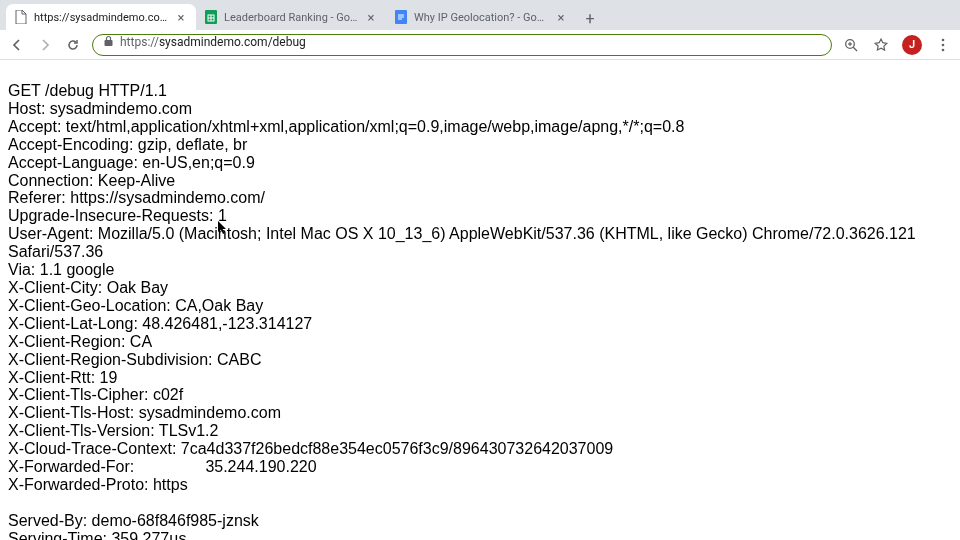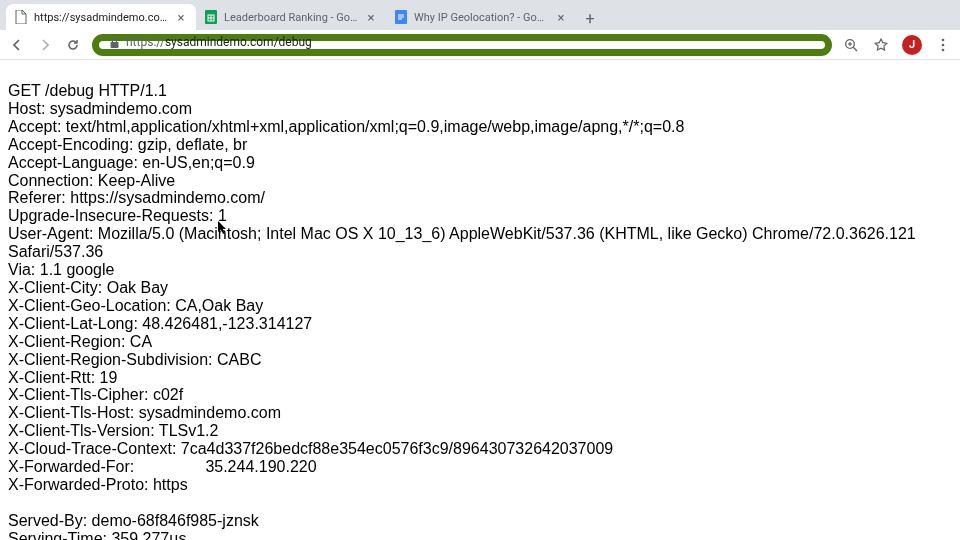--- a/index.html
+++ b/index.html
@@ -79,23 +79,23 @@
   .nav-icon {
     width: 18px; height: 18px;
     display: inline-flex;
     align-items: center; justify-content: center;
     color: #5f6368;
   }
   .nav-icon.disabled { color: #b0b0b0; }
   .addr-bar {
     flex: 1;
     display: flex;
-    align-items: flex-end;
+    align-items: flex-start;
     height: 22px;
-    border: 7px solid #4d7c0f;
+    border: 1px solid #4d7c0f;
     border-radius: 12px;
     padding: 0 10px;
     gap: 6px;
     font-size: 12px;
     color: #202124;
   }
   .addr-bar .lock { color:#5f6368; }
   .url-scheme { color:#5f6368; }
   .right-icons { display:flex; align-items:center; gap:12px; }
   .avatar {

